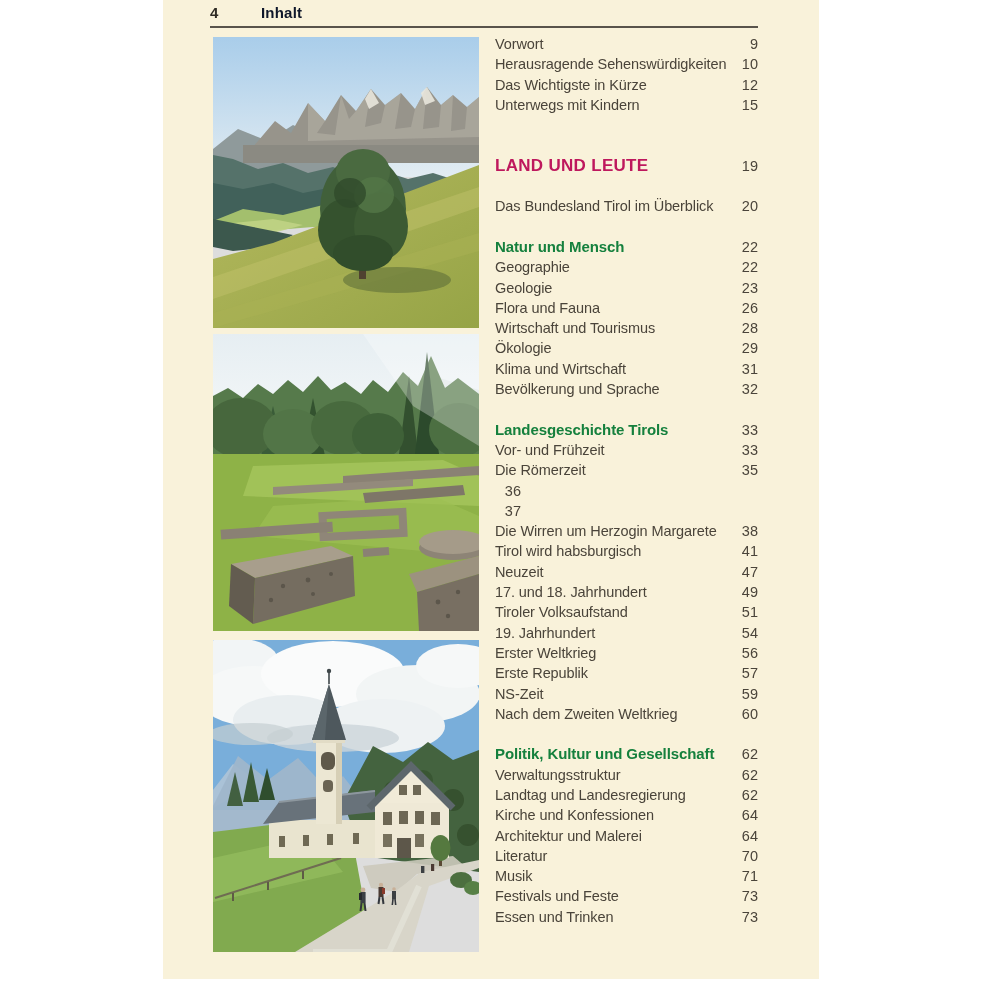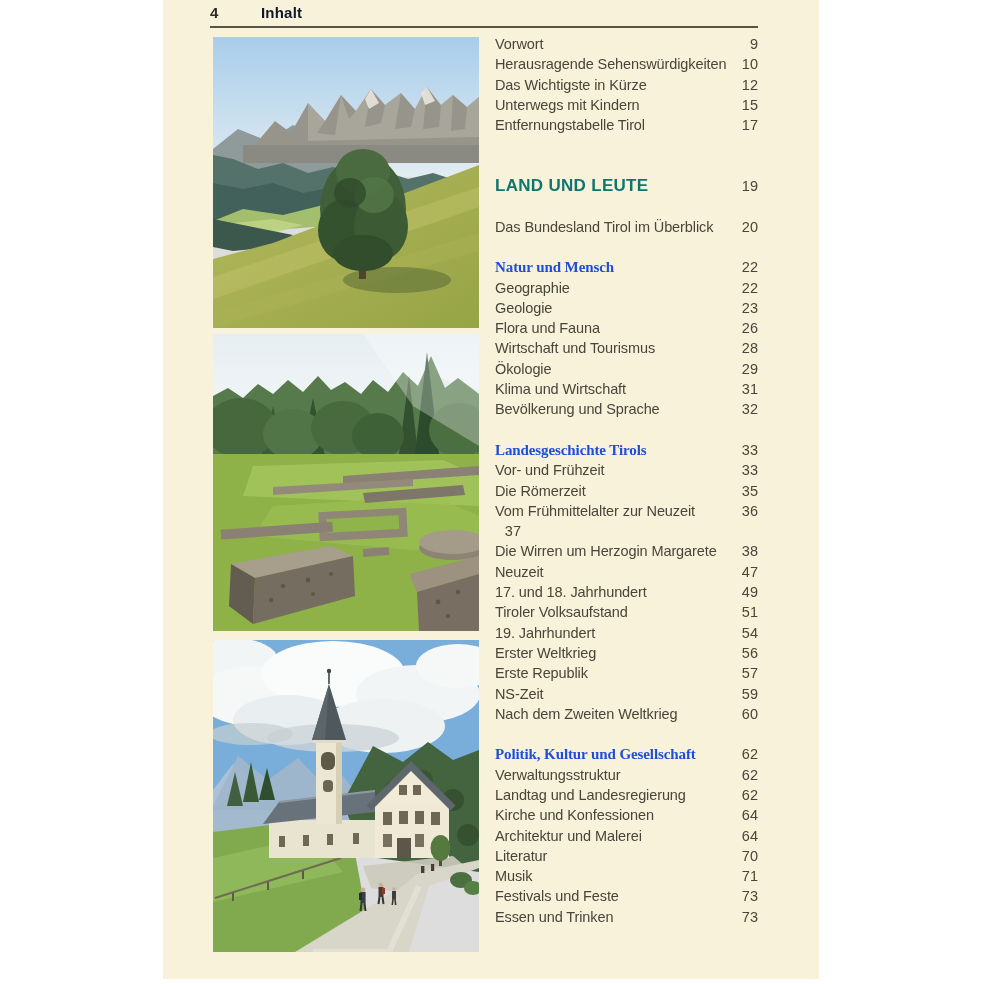--- a/index.html
+++ b/index.html
@@ -16,22 +16,22 @@
   .headrule{position:absolute;left:47px;top:26px;width:548px;height:2px;background:#59544b;}
   .photo{position:absolute;left:50px;width:266px;overflow:hidden;background:#ddd;}
   #photo1{top:37px;height:291px;}
   #photo2{top:334px;height:297px;}
   #photo3{top:640px;height:312px;}
   .photo svg{display:block;width:100%;height:100%;}
   .toc{position:absolute;left:332px;top:34px;width:263px;}
   .toc-row{height:20.3px;line-height:20.3px;display:flex;justify-content:space-between;align-items:baseline;}
   .toc-row .lbl{font-size:14.5px;color:#4a443a;white-space:nowrap;letter-spacing:-0.1px;}
   .toc-row .num{font-size:14.5px;color:#4a443a;text-align:right;min-width:22px;padding-left:4px;}
-  .row-part .lbl{font-size:17px;font-weight:700;color:#0f766e;letter-spacing:.3px;}
-  .row-section .lbl{font-size:15px;font-weight:700;color:#1d4ed8;font-family:Liberation Serif, serif;}
+  .row-part .lbl{font-size:17px;font-weight:700;color:#be185d;letter-spacing:.3px;}
+  .row-section .lbl{font-size:15px;font-weight:700;color:#15803d;}
   .toc-row.spacer{height:20.3px;}
   figure{margin:0;}
 </style>
 </head>
 <body>
 
 <div class="page">
 
   <span class="pagehead-num">4</span>
   <span class="pagehead-title">Inhalt</span>
@@ -234,24 +234,20 @@
         <span class="num">10</span>
       </div>
       <div class="toc-row row-item">
         <span class="lbl">Das Wichtigste in Kürze</span>
         <span class="num">12</span>
       </div>
       <div class="toc-row row-item">
         <span class="lbl">Unterwegs mit Kindern</span>
         <span class="num">15</span>
       </div>
-      <div class="toc-row row-item">
-        <span class="lbl">Entfernungstabelle Tirol</span>
-        <span class="num">17</span>
-      </div>
       <div class="toc-row spacer"></div>
       <div class="toc-row spacer"></div>
       <div class="toc-row row-part">
         <span class="lbl">LAND UND LEUTE</span>
         <span class="num">19</span>
       </div>
       <div class="toc-row spacer"></div>
       <div class="toc-row row-item">
         <span class="lbl">Das Bundesland Tirol im Überblick</span>
         <span class="num">20</span>
@@ -296,29 +292,32 @@
       </div>
       <div class="toc-row row-item">
         <span class="lbl">Vor- und Frühzeit</span>
         <span class="num">33</span>
       </div>
       <div class="toc-row row-item">
         <span class="lbl">Die Römerzeit</span>
         <span class="num">35</span>
       </div>
       <div class="toc-row row-item">
-        <span class="lbl">Vom Frühmittelalter zur Neuzeit</span>
         <span class="num">36</span>
       </div>
       <div class="toc-row row-item">
         <span class="num">37</span>
       </div>
       <div class="toc-row row-item">
         <span class="lbl">Die Wirren um Herzogin Margarete</span>
         <span class="num">38</span>
+      </div>
+      <div class="toc-row row-item">
+        <span class="lbl">Tirol wird habsburgisch</span>
+        <span class="num">41</span>
       </div>
       <div class="toc-row row-item">
         <span class="lbl">Neuzeit</span>
         <span class="num">47</span>
       </div>
       <div class="toc-row row-item">
         <span class="lbl">17. und 18. Jahrhundert</span>
         <span class="num">49</span>
       </div>
       <div class="toc-row row-item">

